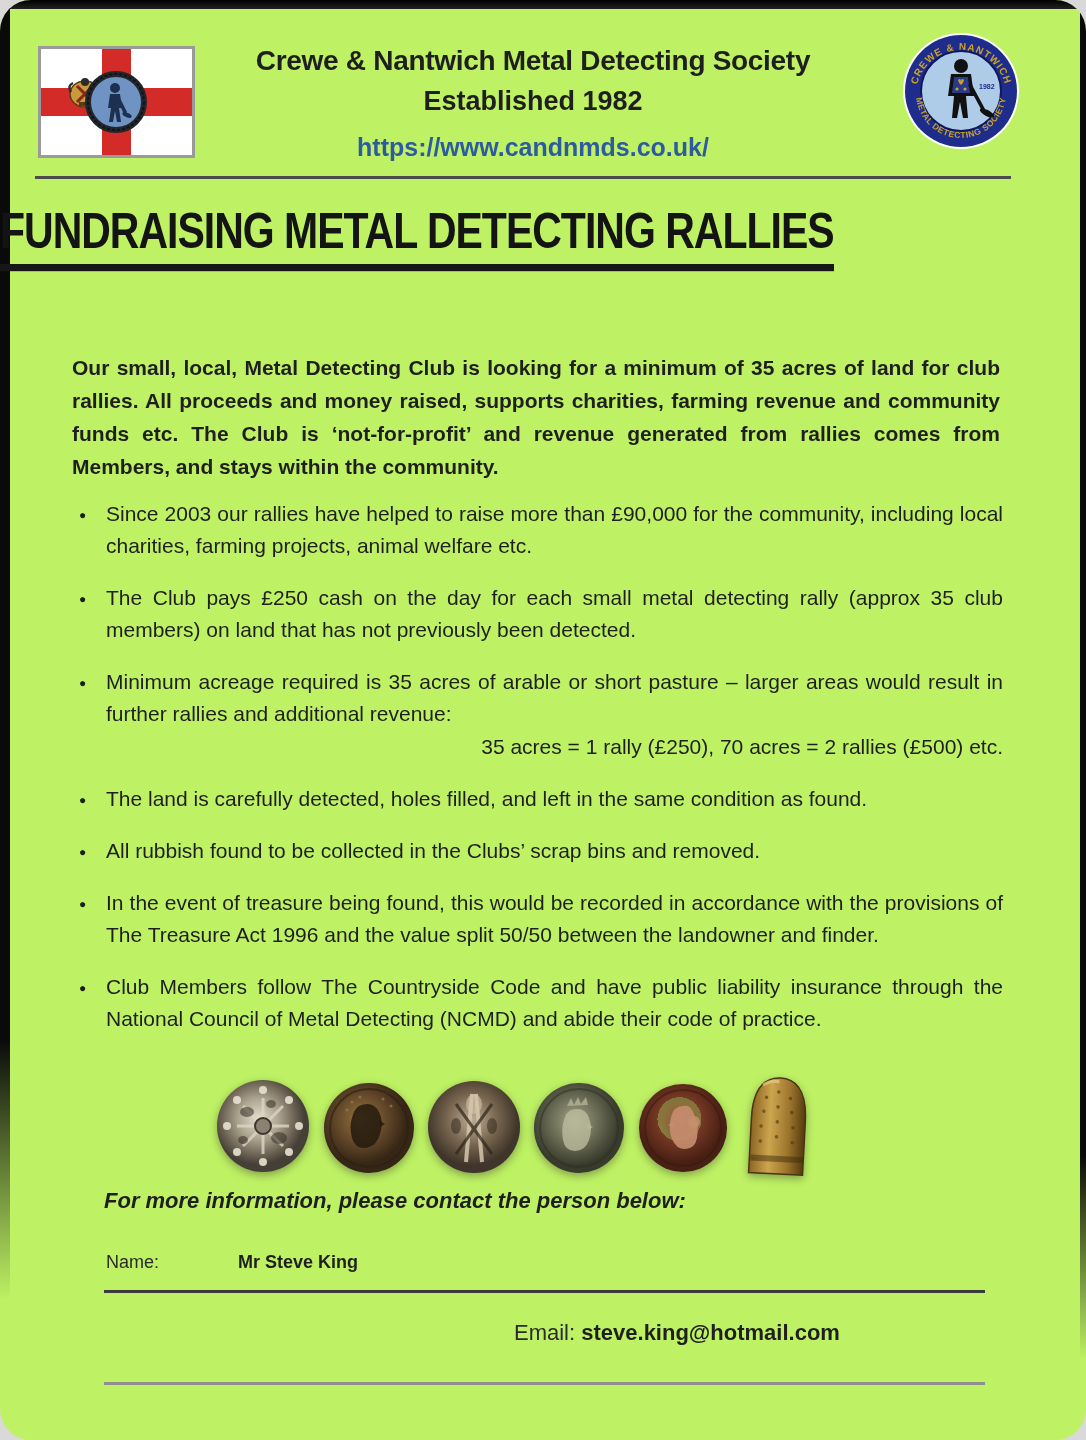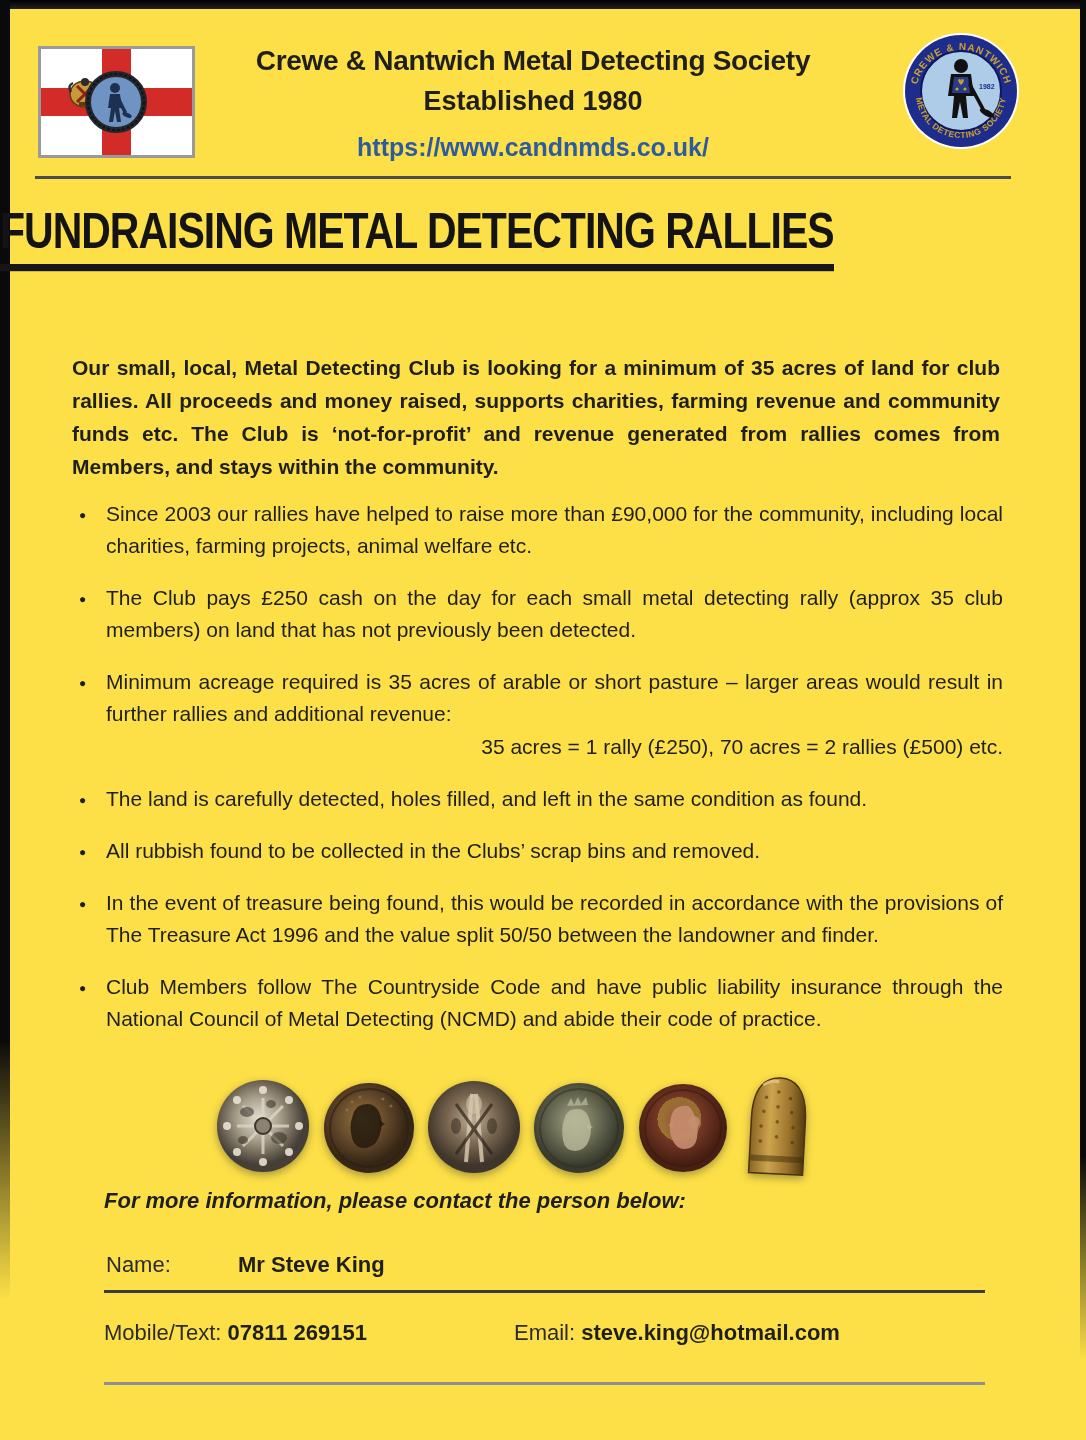--- a/index.html
+++ b/index.html
@@ -1,20 +1,20 @@
 <!DOCTYPE html>
 <html><head>
 <meta charset="utf-8">
 <style>
   * { margin:0; padding:0; box-sizing:border-box; }
   html,body { background:#d9d9d9; }
   body { font-family:"Liberation Sans","DejaVu Sans",sans-serif; }
   .scan {
     position:relative; width:1086px; height:1440px;
-    background:#fde047; overflow:hidden; color:#1f1f1f;
+    background:#bef264; overflow:hidden; color:#1f1f1f;border-radius:31px;
   }
   
   .edge-top   { position:absolute; top:0; left:0; right:0; height:9px;
                 background:linear-gradient(#000,#222); }
   .edge-left  { position:absolute; top:0; left:0; width:10px; height:1300px;
                 background:linear-gradient(to bottom,#0a0a0a 80%,rgba(10,10,10,0)); }
   .edge-right { position:absolute; top:0; right:0; width:6px; height:1360px;
                 background:linear-gradient(to bottom,#0a0a0a 85%,rgba(10,10,10,0)); }
 
   
@@ -49,21 +49,21 @@
   .formula { font-weight:400; padding-left:58px; margin-top:1px; text-align:right; }
 
   
   .finds { position:absolute; left:212px; top:1072px; width:662px;
            display:flex; align-items:flex-end; gap:5px; }
   .finds .coin { filter:drop-shadow(0 3px 4px rgba(60,55,45,.45)); line-height:0; }
 
   
   .contact-intro { position:absolute; left:104px; top:1188px;
                    font-size:22px; font-weight:700; font-style:italic; }
-  .name-row { position:absolute; left:106px; top:1252px; font-size:22px; }
+  .name-row { position:absolute; left:106px; top:1252px; font-size:18px; }
   .name-row .lbl { display:inline-block; width:132px; color:#2b2b2b; }
   .name-row .val { font-weight:700; }
   .rule1 { position:absolute; left:104px; top:1290px; width:881px; height:3px; background:#3c3c3c; }
   .mob-row { position:absolute; left:104px; top:1320px; width:881px; font-size:22px; }
   .mob-row .pair { white-space:nowrap; }
   .mob-row .email { position:absolute; left:410px; top:0; }
   .mob-row .lbl { color:#2b2b2b; }
   .mob-row .val { font-weight:700; }
   .rule2 { position:absolute; left:104px; top:1382px; width:881px; height:3px; background:#8f8f8f; }
 </style>
@@ -108,21 +108,21 @@
         <path d="M72,48 h10 l2,14 h-14 z"></path>
         <path d="M73,62 l-2,14 h4 l2,-11 l2,11 h4 l-2,-14 z"></path>
         <path d="M82,52 l7,14 l-3,2 l-7,-14 z"></path>
         <ellipse cx="89" cy="69" rx="5" ry="2.2" transform="rotate(25 89 69)"></ellipse>
       </g>
     </svg>
   </div>
 
   <div class="titles">
     <div class="society">Crewe &amp; Nantwich Metal Detecting Society</div>
-    <div class="estab">Established 1980</div>
+    <div class="estab">Established 1982</div>
     <div class="url" style="color:#2e5b9e">https://www.candnmds.co.uk/</div>
   </div>
 
   <div class="badge-wrap">
     <svg width="120" height="120" viewBox="0 0 120 120">
       <defs>
         <path id="arcTop" d="M 15,64 A 45,45 0 0 1 105,64" fill="none"></path>
         <path id="arcBot" d="M 15,62 A 45,45 0 0 0 105,62" fill="none"></path>
       </defs>
       <circle cx="60" cy="60" r="58" fill="#ffffff"></circle>
@@ -322,17 +322,16 @@
   </div>
 
   <div class="contact-intro">For more information, please contact the person below:</div>
 
   <div class="name-row">
     <span class="lbl">Name:</span><span class="val">Mr Steve King</span>
   </div>
   <div class="rule1"></div>
 
   <div class="mob-row">
-    <span class="pair"><span class="lbl">Mobile/Text:</span> <span class="val">07811 269151</span></span>
     <span class="pair email"><span class="lbl">Email:</span> <span class="val">steve.king@hotmail.com</span></span>
   </div>
   <div class="rule2"></div>
 </div>
 
 </body></html>

